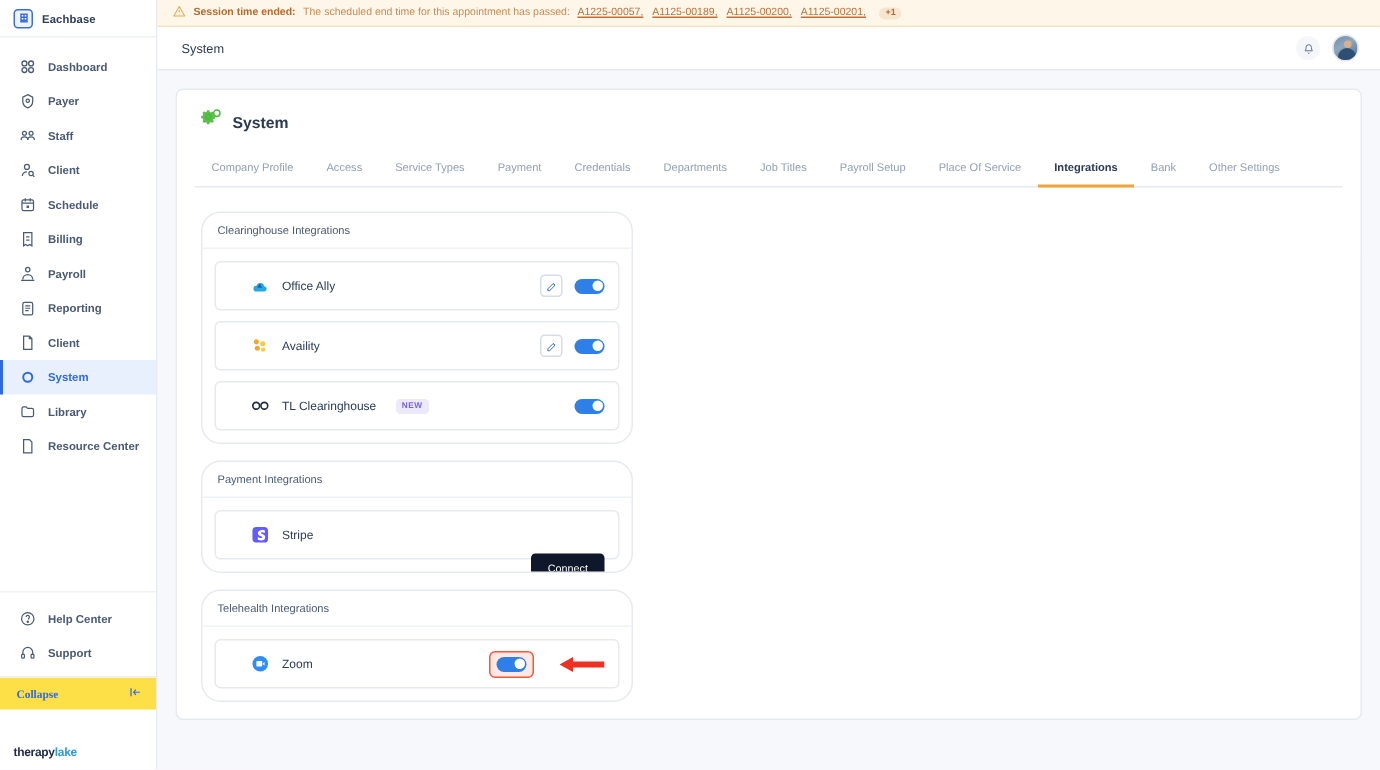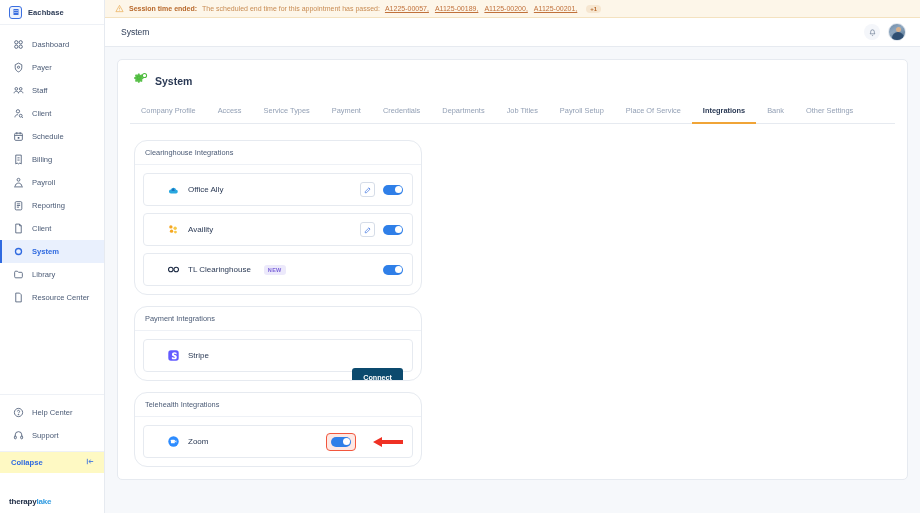--- a/index.html
+++ b/index.html
@@ -29,33 +29,33 @@
     background: #eef3fd; border: 1px solid #3b6fe0;
     display: flex; align-items: center; justify-content: center;
   }
   .brand-mark svg { display: block; }
   .brand-name { font-size: 7.5px; color: #2b3a55; font-weight: 600; letter-spacing: .1px; }
 
   .nav { padding-top: 8px; flex: 0 0 auto; }
   .nav-item {
     height: 23px; display: flex; align-items: center; gap: 8px;
     padding-left: 10px; position: relative; cursor: pointer;
-    color: #4a5a75; font-size: 7.6px; font-weight: 400;
+    color: #4a5a75; font-size: 7.6px; font-weight: 700;
     border-left: 2px solid transparent;
   }
   .nav-item .ico { width: 12px; height: 12px; display: flex; align-items: center; justify-content: center; flex: 0 0 12px; }
   .nav-item.active {
     background: #e9f0fd; color: #2f6ae0; border-left-color: #2f6ae0; font-weight: 600;
   }
   .nav-spacer { flex: 1 1 auto; }
   .nav-bottom { border-top: 1px solid #eef1f6; padding: 6px 0 4px; }
   .collapse-row {
     height: 22px; display: flex; align-items: center; justify-content: space-between;
     padding: 0 9px 0 11px; border-top: 1px solid #eef1f6;
-    background: #fef9c3; color: #2f6ae0; font-size: 7.6px; font-weight: 600; cursor: pointer;
+    background: #fde047; color: #2f6ae0; font-size: 7.6px; font-weight: 600; cursor: pointer; font-family: Liberation Serif, serif;
   }
   .footer-logo {
     height: 24px; display: flex; align-items: center; padding-left: 9px;
     font-size: 8px; font-weight: 700; letter-spacing: -.2px; margin-top: 16px;
   }
   .logo-dark { color: #1d2b44; }
   .logo-blue { color: #2f9ae0; }
 
   
   .main { flex: 1 1 auto; display: flex; flex-direction: column; height: 513px; background: #f6f8fb; min-width: 0; }
@@ -149,21 +149,21 @@
   }
   .toggle .knob {
     position: absolute; top: 1.5px; right: 1.5px; width: 7px; height: 7px;
     border-radius: 50%; background: #fff;
   }
   .toggle-hl {
     border: 1.5px solid #f2563d; background: #fde8e4; border-radius: 4px;
     padding: 3px 4px; display: flex; align-items: center;
   }
   .connect-btn {
-    background: #0c4a6e; color: #fff; font-size: 7.2px; font-weight: 700;
+    background: #0f172a; color: #fff; font-size: 7.2px; font-weight: 400;
     border: none; border-radius: 3px; padding: 5px 11px; cursor: pointer; margin-top: 44px;
   }
   .arrow-wrap { display: flex; align-items: center; margin-left: 9px; }
 </style>
 </head>
 <body>
 
 <div class="app">
 
   <div class="sidebar">

